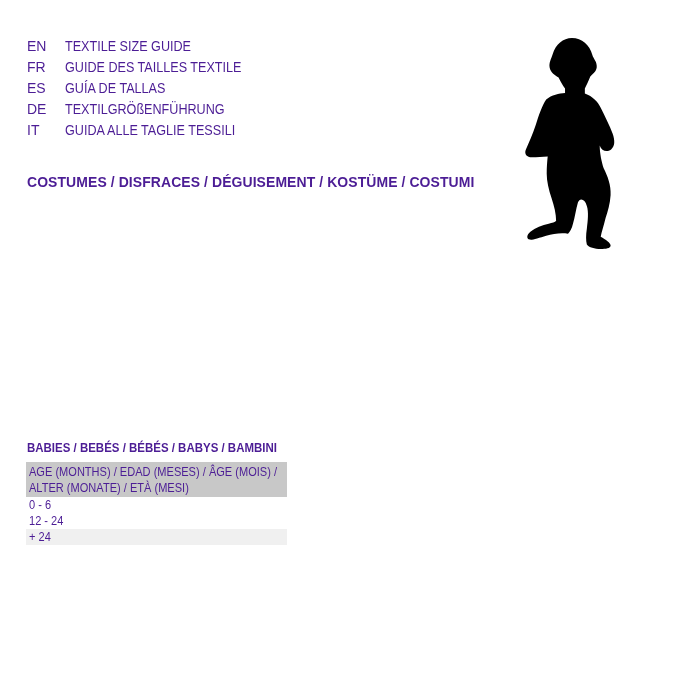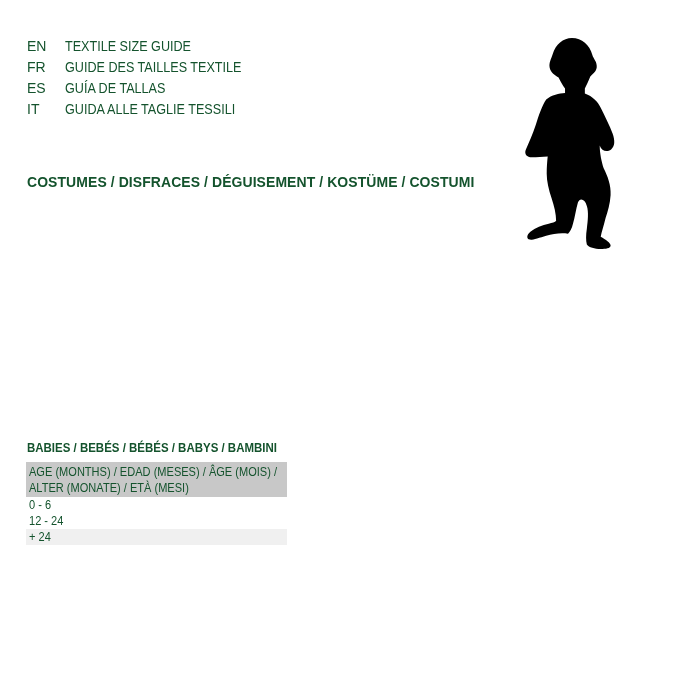--- a/index.html
+++ b/index.html
@@ -1,19 +1,19 @@
 <!DOCTYPE html>
 <html><head>
 <meta charset="utf-8">
 <style>
   * { margin:0; padding:0; box-sizing:border-box; }
   html,body { background:#ffffff; }
   .canvas {
     position:relative; width:700px; height:622px; background:#ffffff;
-    font-family:"Liberation Sans", sans-serif; color:#14532d; overflow:hidden;
+    font-family:"Liberation Sans", sans-serif; color:#4c1d95; overflow:hidden;
   }
   
   .cond   { display:inline-block; transform:scaleX(0.90); transform-origin:0 50%; white-space:nowrap; }
   .cond-sm{ display:inline-block; transform:scaleX(0.85); transform-origin:0 50%; white-space:nowrap; }
 
   .lang-block { position:absolute; left:27px; top:36px; font-size:14px; }
   .lang-row   { display:flex; height:21px; line-height:21px; align-items:center; }
   .lang-code  { width:38px; flex:0 0 38px; }
 
   .category { position:absolute; left:27px; top:155px; font-size:15.5px; font-weight:bold; letter-spacing:0.1px;margin-top:18px; }
@@ -38,20 +38,24 @@
       <span class="lang-code">EN</span>
       <span class="cond">TEXTILE SIZE GUIDE</span>
     </div>
     <div class="lang-row">
       <span class="lang-code">FR</span>
       <span class="cond">GUIDE DES TAILLES TEXTILE</span>
     </div>
     <div class="lang-row">
       <span class="lang-code">ES</span>
       <span class="cond">GUÍA DE TALLAS</span>
+    </div>
+    <div class="lang-row">
+      <span class="lang-code">DE</span>
+      <span class="cond">TEXTILGRÖßENFÜHRUNG</span>
     </div>
     <div class="lang-row">
       <span class="lang-code">IT</span>
       <span class="cond">GUIDA ALLE TAGLIE TESSILI</span>
     </div>
   </div>
 
   <div class="category">
     <span class="cond">COSTUMES / DISFRACES / DÉGUISEMENT / KOSTÜME / COSTUMI</span>
   </div>

